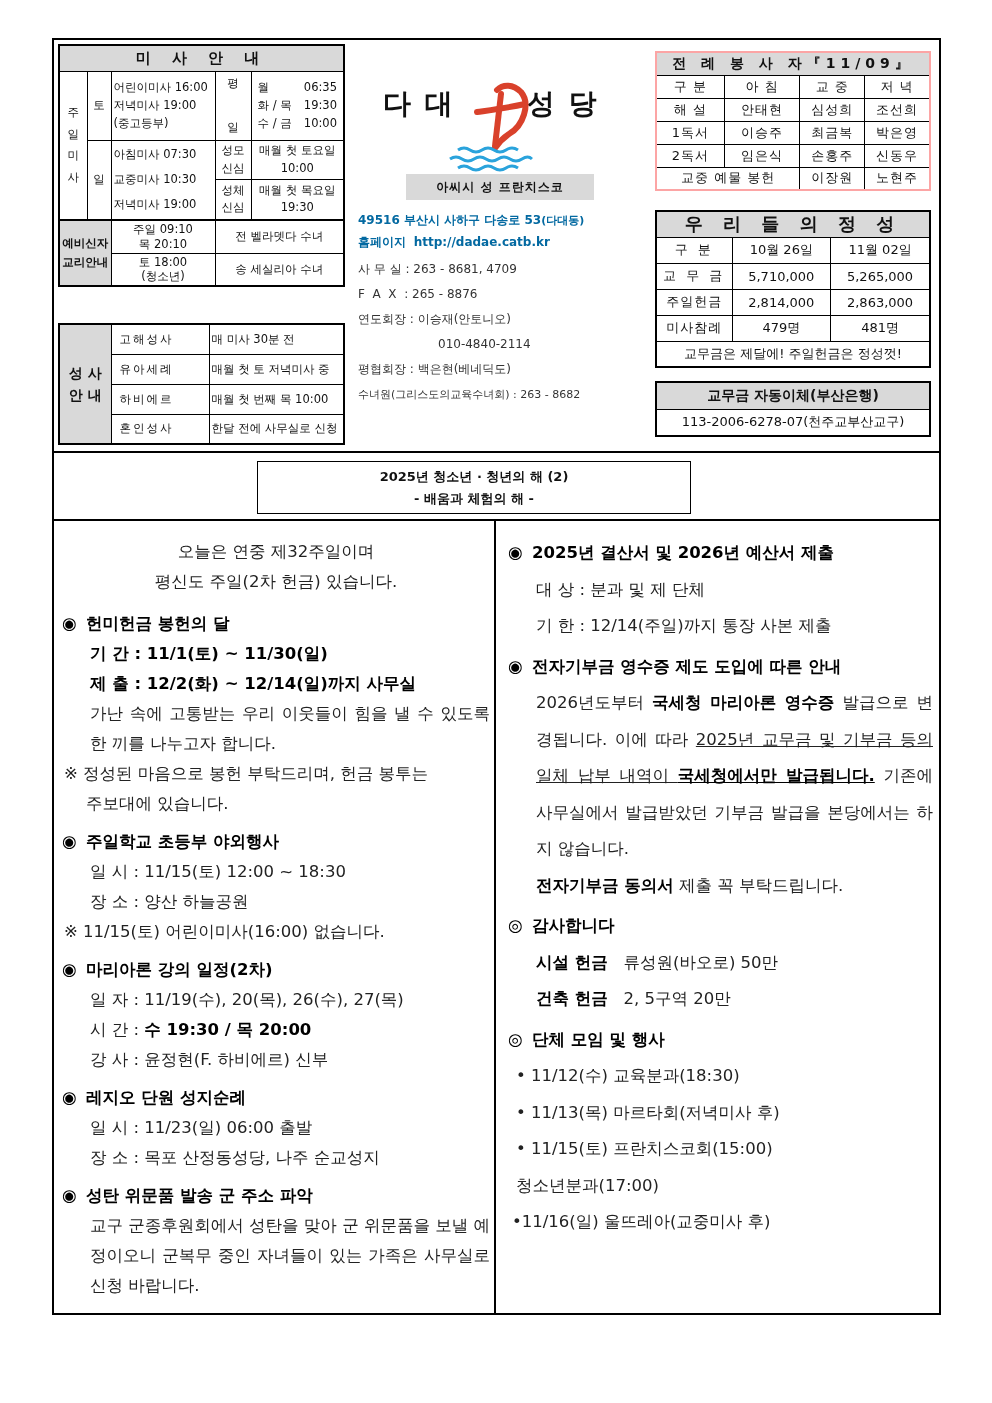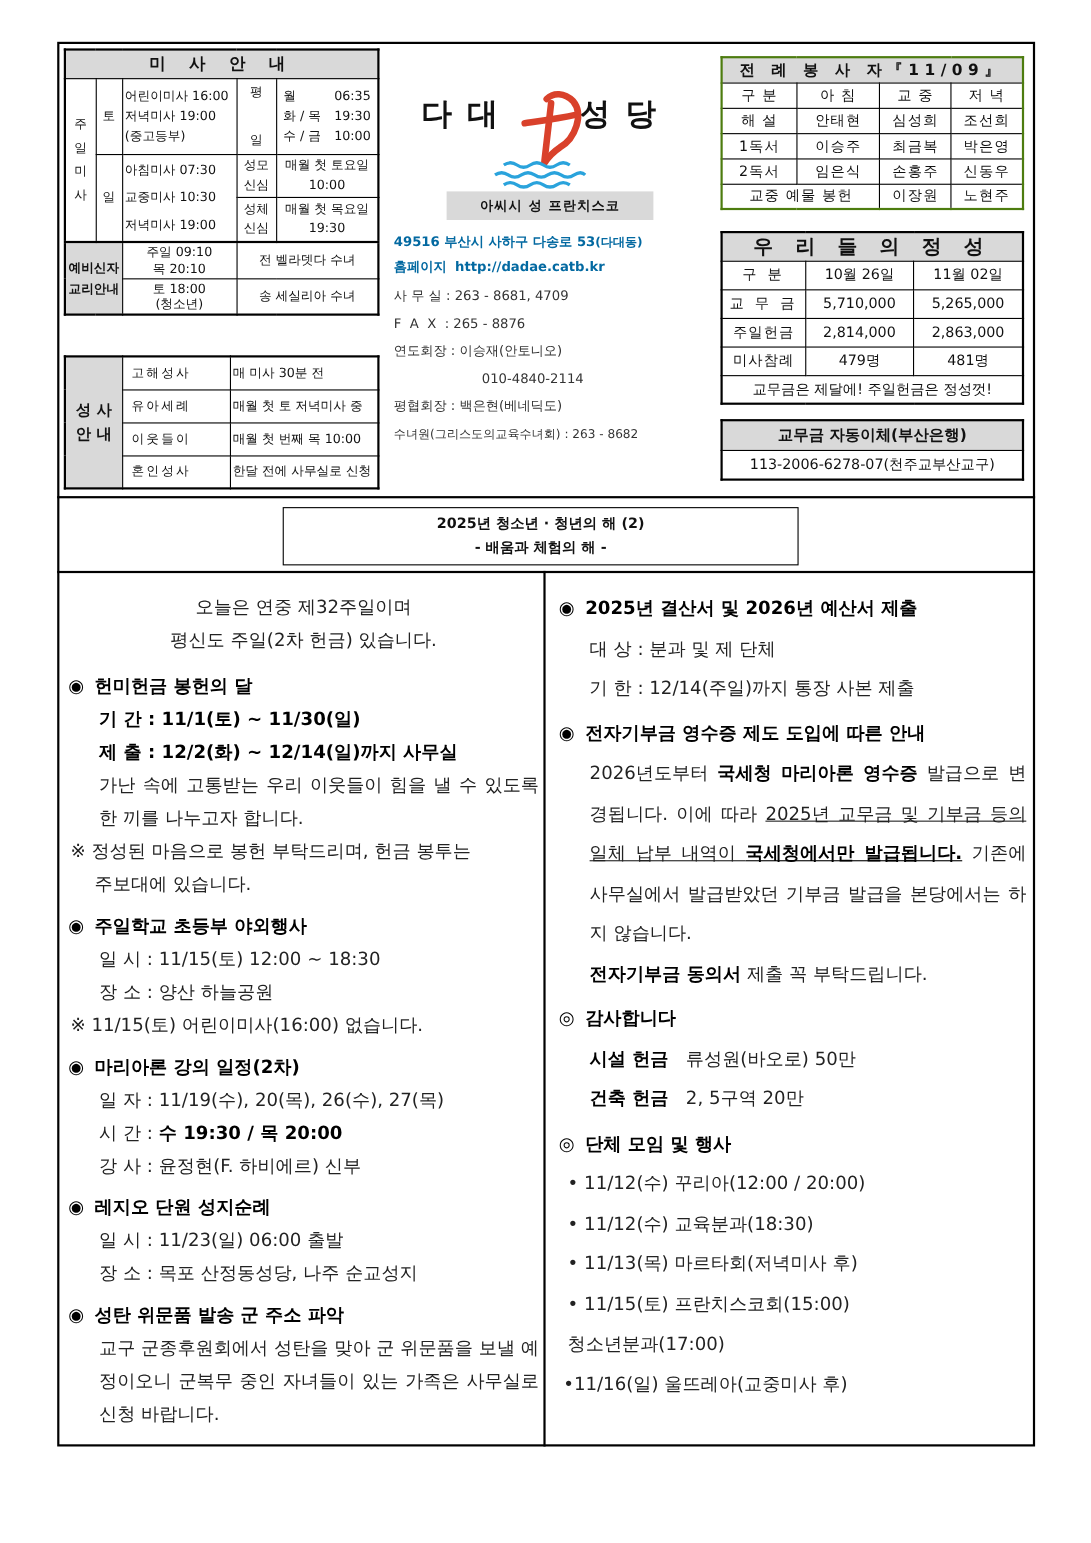--- a/index.html
+++ b/index.html
@@ -28,35 +28,35 @@
   .logo span { display: inline-block; }
   .cross { position: absolute; left: 473px; top: 80px; width: 60px; height: 80px; }
   .waves { position: absolute; left: 448px; top: 144px; width: 85px; height: 30px; }
   .patron { position: absolute; left: 406px; top: 174px; width: 188px; height: 26px; background: #d9d9d9; font-size: 12px; text-align: center; line-height: 26px; letter-spacing: 1px; font-weight: bold; }
   .info { position: absolute; left: 358px; top: 208px; font-size: 12px; line-height: 25px; color: #333; }
   .info .b { font-weight: bold; color: #0369a1; }
   .info .row { white-space: nowrap; }
   .info .small { font-size: 11px; }
 
   
-  .servers { position: absolute; left: 655px; top: 51px; width: 276px; border: 2px solid #4d7c0f; font-size: 13px; }
+  .servers { position: absolute; left: 655px; top: 51px; width: 276px; border: 2px solid #fca5a5; font-size: 13px; }
   .servers td { height: 23px; letter-spacing: 1px; }
   .servers .title { font-size: 14px; font-weight: bold; letter-spacing: 5px; }
 
   .offer { position: absolute; left: 655px; top: 210px; width: 276px; border: 2px solid #000; font-size: 13px; }
   .offer td { height: 26px; }
   .offer .title { font-size: 18px; font-weight: bold; letter-spacing: 7px; }
   .offer .lbl { letter-spacing: 3px; }
 
   .bank { position: absolute; left: 655px; top: 381px; width: 276px; border: 2px solid #000; font-size: 13px; }
   .bank td { height: 27px; }
   .bank .title { font-weight: bold; font-size: 14px; }
 
   
-  .banner { position: absolute; left: 257px; top: 461px; width: 469px; height: 53px; border: 1px solid #000; text-align: center; font-size: 13px; font-weight: bold; line-height: 22px; padding-top: 4px; }
+  .banner { position: absolute; left: 257px; top: 461px; width: 434px; height: 53px; border: 1px solid #000; text-align: center; font-size: 13px; font-weight: bold; line-height: 22px; padding-top: 4px; }
 
   
   .col { position: absolute; font-size: 16.5px; line-height: 30px; color: #222; }
   .left-col { left: 62px; top: 537px; width: 428px; }
   .right-col { left: 508px; top: 537px; width: 425px; }
   .center { text-align: center; }
   .head { font-weight: bold; color: #000; margin-top: 8px; display: flex; }
   .bullet-icon { width: 24px; display: inline-block; font-weight: normal; flex-shrink: 0; }
   .ind { padding-left: 28px; }
   .ind2 { padding-left: 124px; }
@@ -138,21 +138,21 @@
       <tr>
     <td rowspan="4" class="gray" style="width:52px;font-size:14px;font-weight:bold;line-height:1.6"><span>성 사</span><br><span>안 내</span></td>
     <td class="lbl" style="width:98px">고해성사</td>
     <td class="left">매 미사 30분 전</td>
   </tr>
   <tr>
         <td class="lbl">유아세례</td>
         <td class="left">매월 첫 토 저녁미사 중</td>
       </tr>
   <tr>
-        <td class="lbl">이웃들이</td>
+        <td class="lbl">하비에르</td>
         <td class="left">매월 첫 번째 목 10:00</td>
       </tr>
   <tr>
         <td class="lbl">혼인성사</td>
         <td class="left">한달 전에 사무실로 신청</td>
       </tr>
 </tbody>
   </table>
 
 <div class="logo">
@@ -331,19 +331,18 @@
       <span class="bullet-icon">◎</span>
       <span>감사합니다</span>
     </div>
   <div class="ind r-lh"><span class="bold">시설 헌금</span>&nbsp;&nbsp;&nbsp;<span>류성원(바오로) 50만</span></div>
   <div class="ind r-lh"><span class="bold">건축 헌금</span>&nbsp;&nbsp;&nbsp;<span>2, 5구역 20만</span></div>
 
   <div class="head r-lh" style="margin-top:4px">
       <span class="bullet-icon">◎</span>
       <span>단체 모임 및 행사</span>
     </div>
-  <div class="dot-item"><span>•</span> <span>11/12(수) 꾸리아(12:00 / 20:00)</span></div>
   <div class="dot-item"><span>•</span> <span>11/12(수) 교육분과(18:30)</span></div>
   <div class="dot-item"><span>•</span> <span>11/13(목) 마르타회(저녁미사 후)</span></div>
   <div class="dot-item"><span>•</span> <span>11/15(토) 프란치스코회(15:00)</span></div>
   <div class="dot-item ind2">청소년분과(17:00)</div>
   <div class="dot-item" style="padding-left:4px"><span>•</span><span>11/16(일) 울뜨레아(교중미사 후)</span></div>
 </div>
 
 </body></html>

